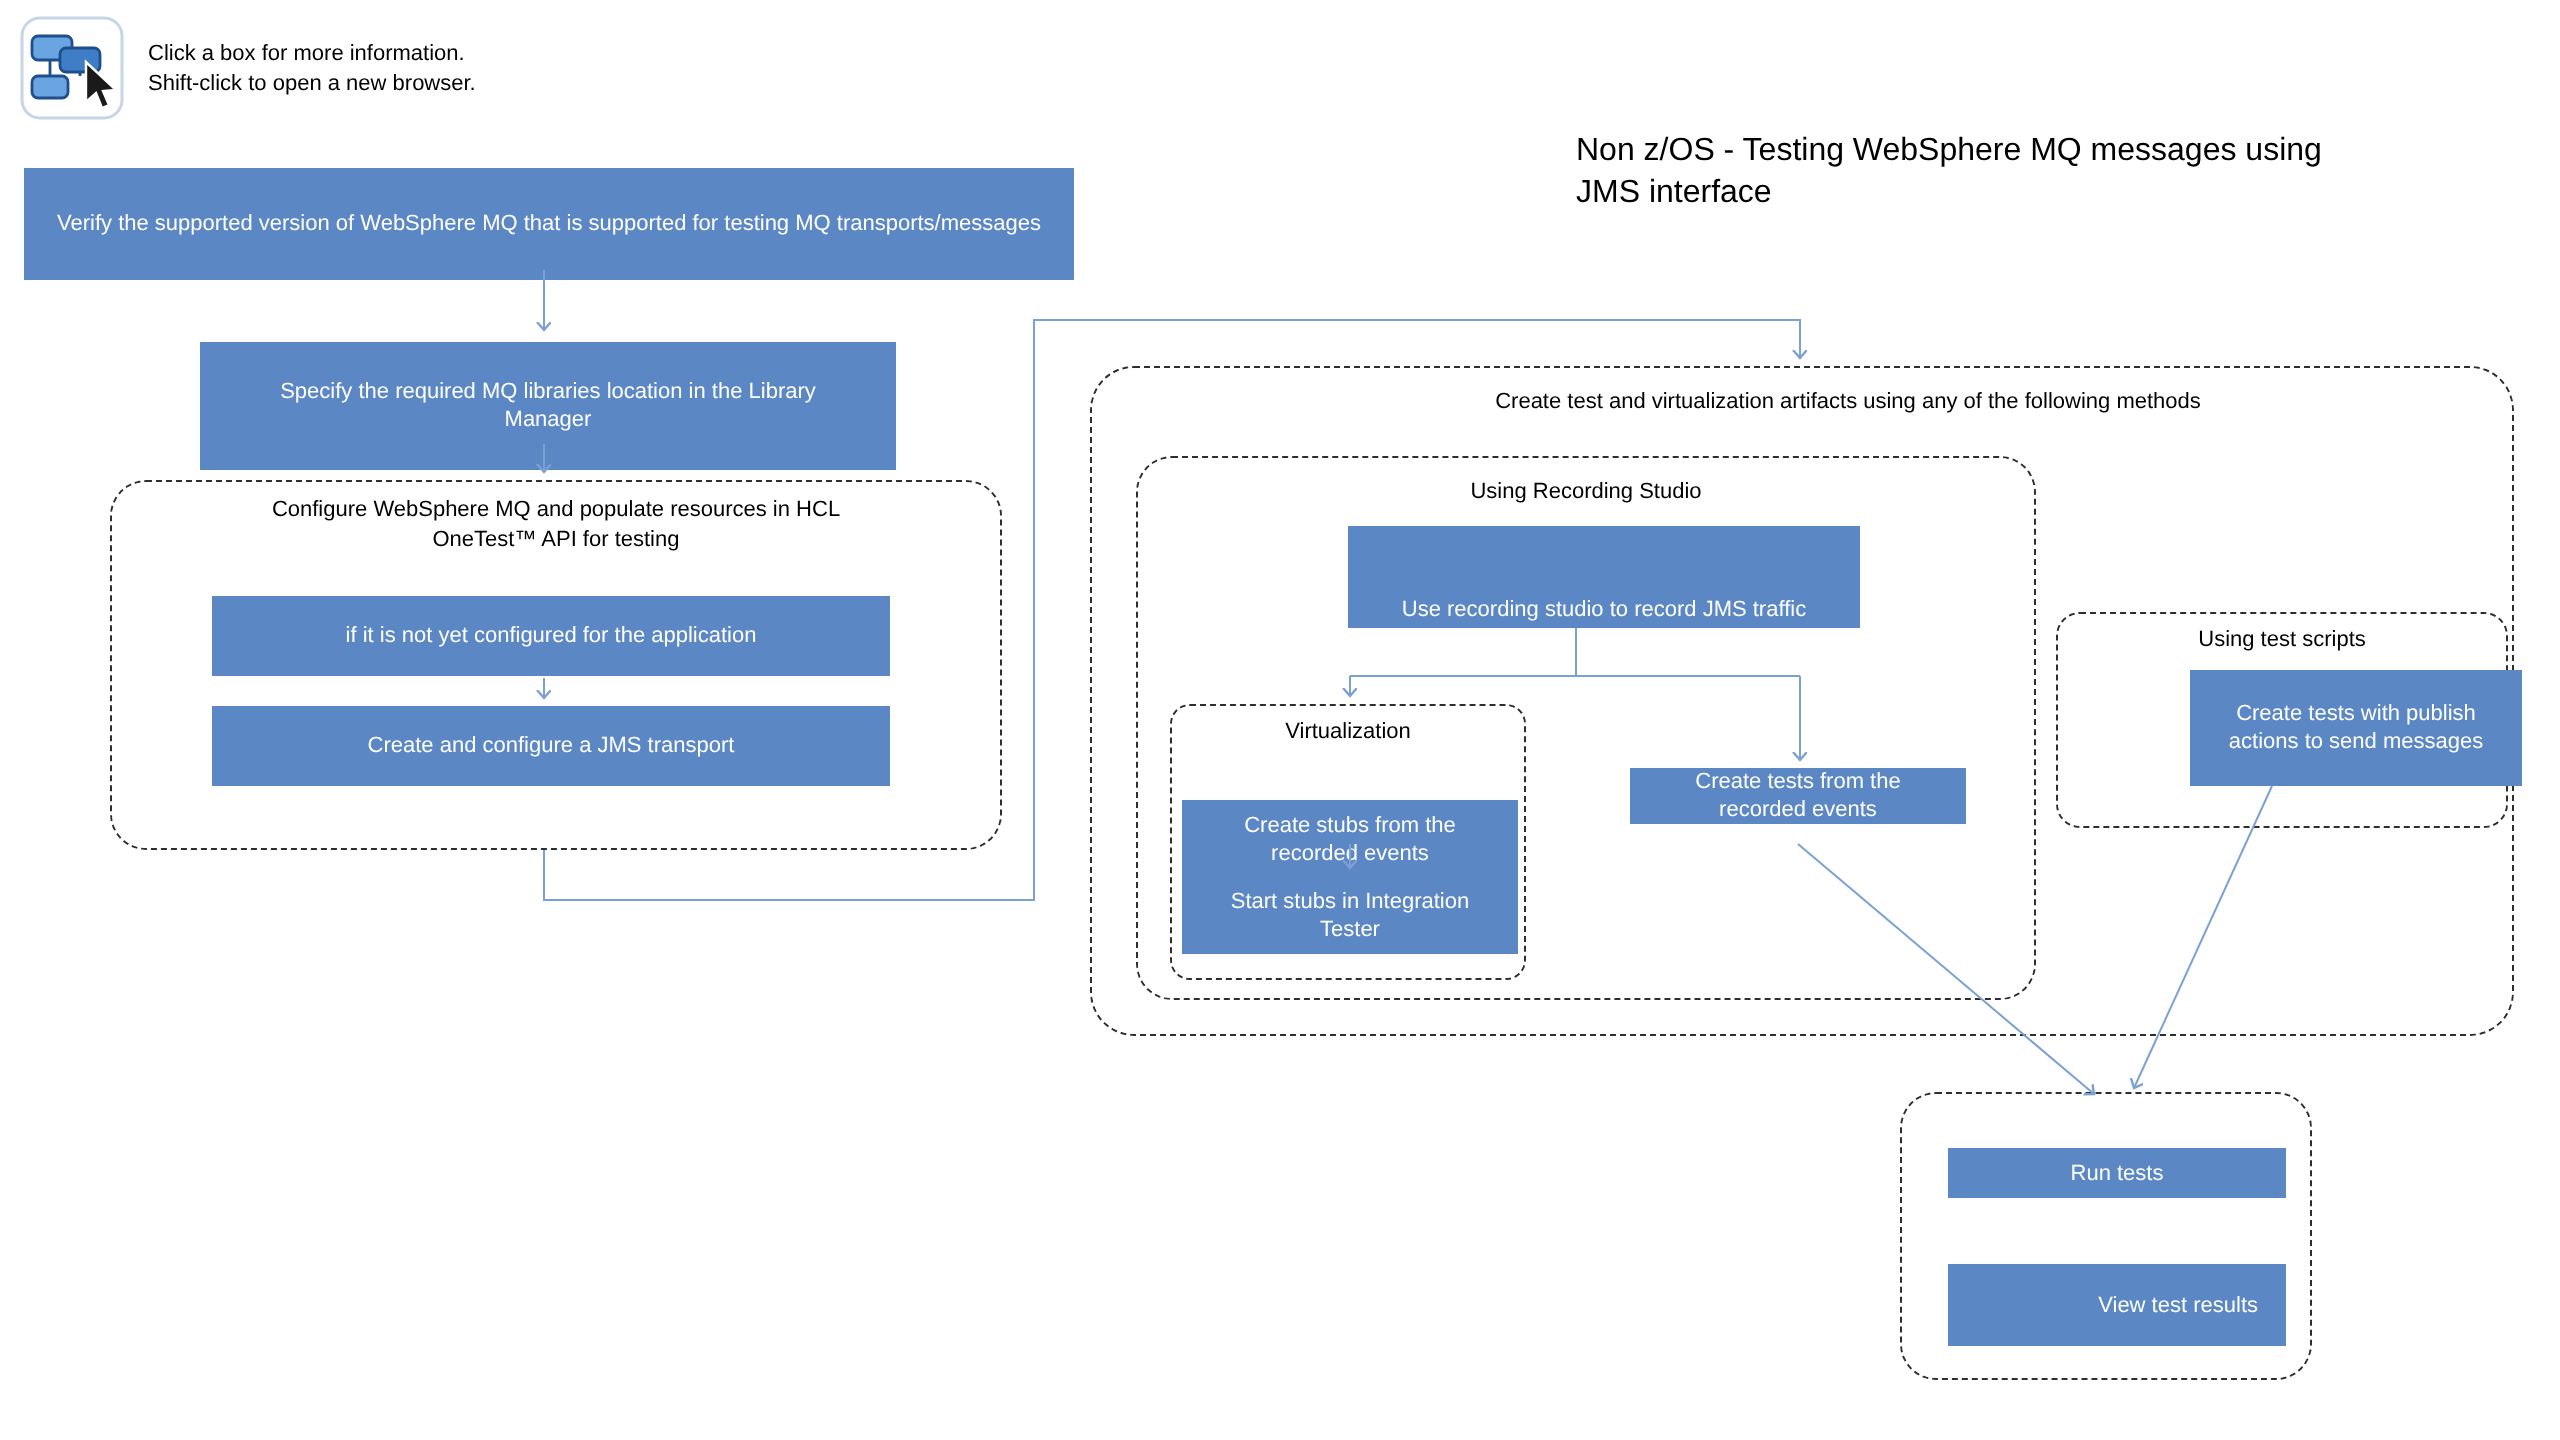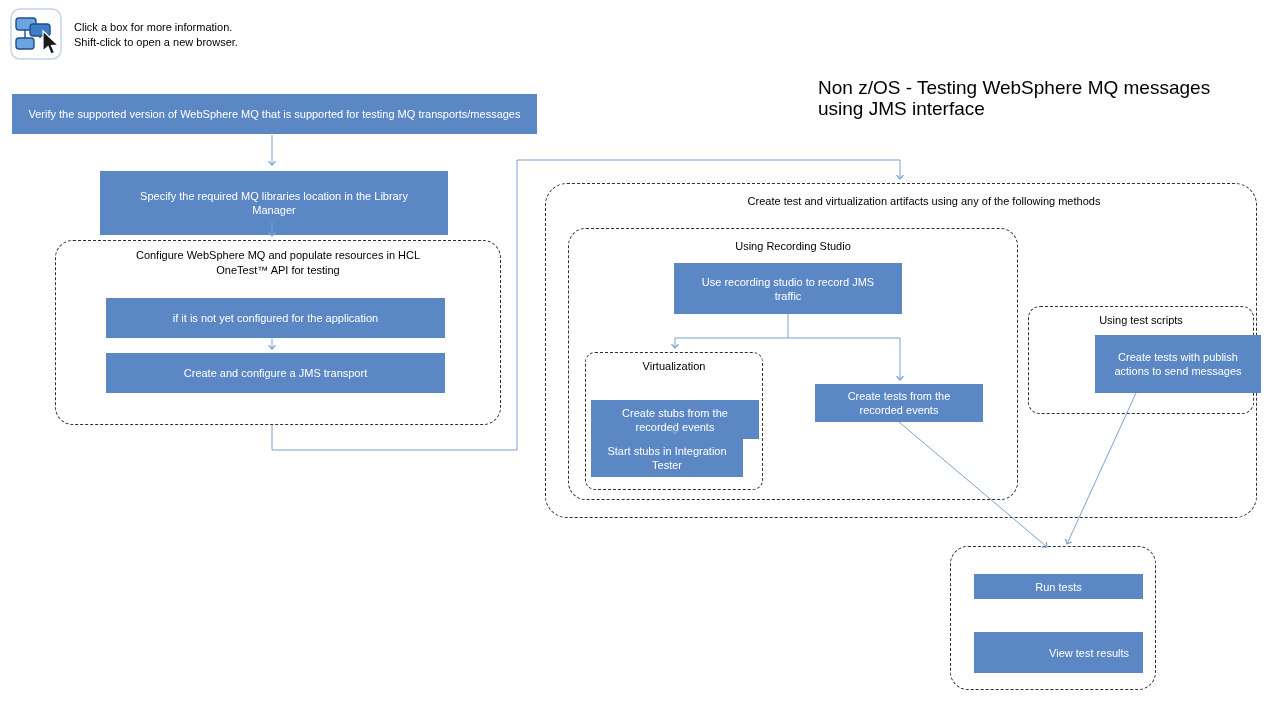--- a/index.html
+++ b/index.html
@@ -11,21 +11,21 @@
     --canvas-bg:#ffffff;
     --text-color:#000000;
   }
   body { font-family:"Liberation Sans", sans-serif; background:#fff; }
   .canvas { position:relative; width:1280px; height:720px; background:var(--canvas-bg); overflow:hidden;padding-left:36px; }
 
   .legend { position:absolute; left:10px; top:8px; display:flex; align-items:flex-start; }
   .legend-icon { width:52px; height:52px; }
   .legend-text { margin-left:12px; margin-top:12px; font-size:11px; line-height:15px; color:var(--text-color); }
 
-  .title { position:absolute; left:788px; top:77px; width:400px; font-size:19px; line-height:21px; color:var(--text-color);margin-left:30px; }
+  .title { position:absolute; left:788px; top:65px; width:400px; font-size:16px; line-height:21px; color:var(--text-color); }
 
   .group { position:absolute; border:1px dashed var(--group-border); border-radius:18px; background:transparent; }
   .group-label { position:absolute; top:7px; left:50%; transform:translateX(-50%); text-align:center; font-size:11px; line-height:15px; color:var(--text-color); white-space:nowrap; }
   .group-label.wrap { white-space:normal; }
 
   .node { position:absolute; background:var(--node-fill); color:var(--node-text);
           display:flex; align-items:center; justify-content:center; text-align:center;
           font-size:11px; line-height:14px; padding:2px 14px; cursor:pointer; }
 
   .connectors { position:absolute; left:0; top:0; width:1280px; height:720px; pointer-events:none; }
@@ -71,49 +71,49 @@
   <div class="group" style="left:585px; top:352px; width:178px; height:138px; border-radius:10px;">
     <div class="group-label" style="top:6px;">Virtualization</div>
   </div>
 
   <div class="group" style="left:1028px; top:306px; width:226px; height:108px; border-radius:12px;">
     <div class="group-label" style="top:6px;">Using test scripts</div>
   </div>
 
   <div class="group" style="left:950px; top:546px; width:206px; height:144px;"></div>
 
-  <div class="node" style="left:12px; top:94px; width:525px; height:40px;">
+  <div class="node" style="left:12px; top:84px; width:525px; height:56px;">
     <span>Verify the supported version of WebSphere MQ that is supported for testing MQ transports/messages</span>
   </div>
 
   <div class="node" style="left:100px; top:171px; width:348px; height:64px; padding:2px 30px;">
     <span>Specify the required MQ libraries location in the Library Manager</span>
   </div>
 
   <div class="node" style="left:106px; top:298px; width:339px; height:40px;">
     <span>if it is not yet configured for the application</span>
   </div>
 
   <div class="node" style="left:106px; top:353px; width:339px; height:40px;">
     <span>Create and configure a JMS transport</span>
   </div>
 
-  <div class="node" style="left:674px; top:263px; width:228px; height:51px;">
+  <div class="node" style="left:674px; top:263px; width:256px; height:51px;align-items:flex-end;">
     <span>Use recording studio to record JMS traffic</span>
   </div>
 
   <div class="node" style="left:591px; top:400px; width:168px; height:39px; padding:2px 10px;">
     <span>Create stubs from the recorded events</span>
   </div>
 
-  <div class="node" style="left:591px; top:438px; width:152px; height:39px; padding:2px 10px;">
+  <div class="node" style="left:591px; top:438px; width:168px; height:39px; padding:2px 10px;">
     <span>Start stubs in Integration Tester</span>
   </div>
 
-  <div class="node" style="left:815px; top:384px; width:168px; height:38px; padding:2px 10px;">
+  <div class="node" style="left:815px; top:384px; width:168px; height:28px; padding:2px 10px;">
     <span>Create tests from the recorded events</span>
   </div>
 
   <div class="node" style="left:1053px; top:335px; width:166px; height:58px; padding:2px 10px;margin-left:42px;">
     <span>Create tests with publish actions to send messages</span>
   </div>
 
   <div class="node" style="left:974px; top:574px; width:169px; height:25px;">
     <span>Run tests</span>
   </div>

